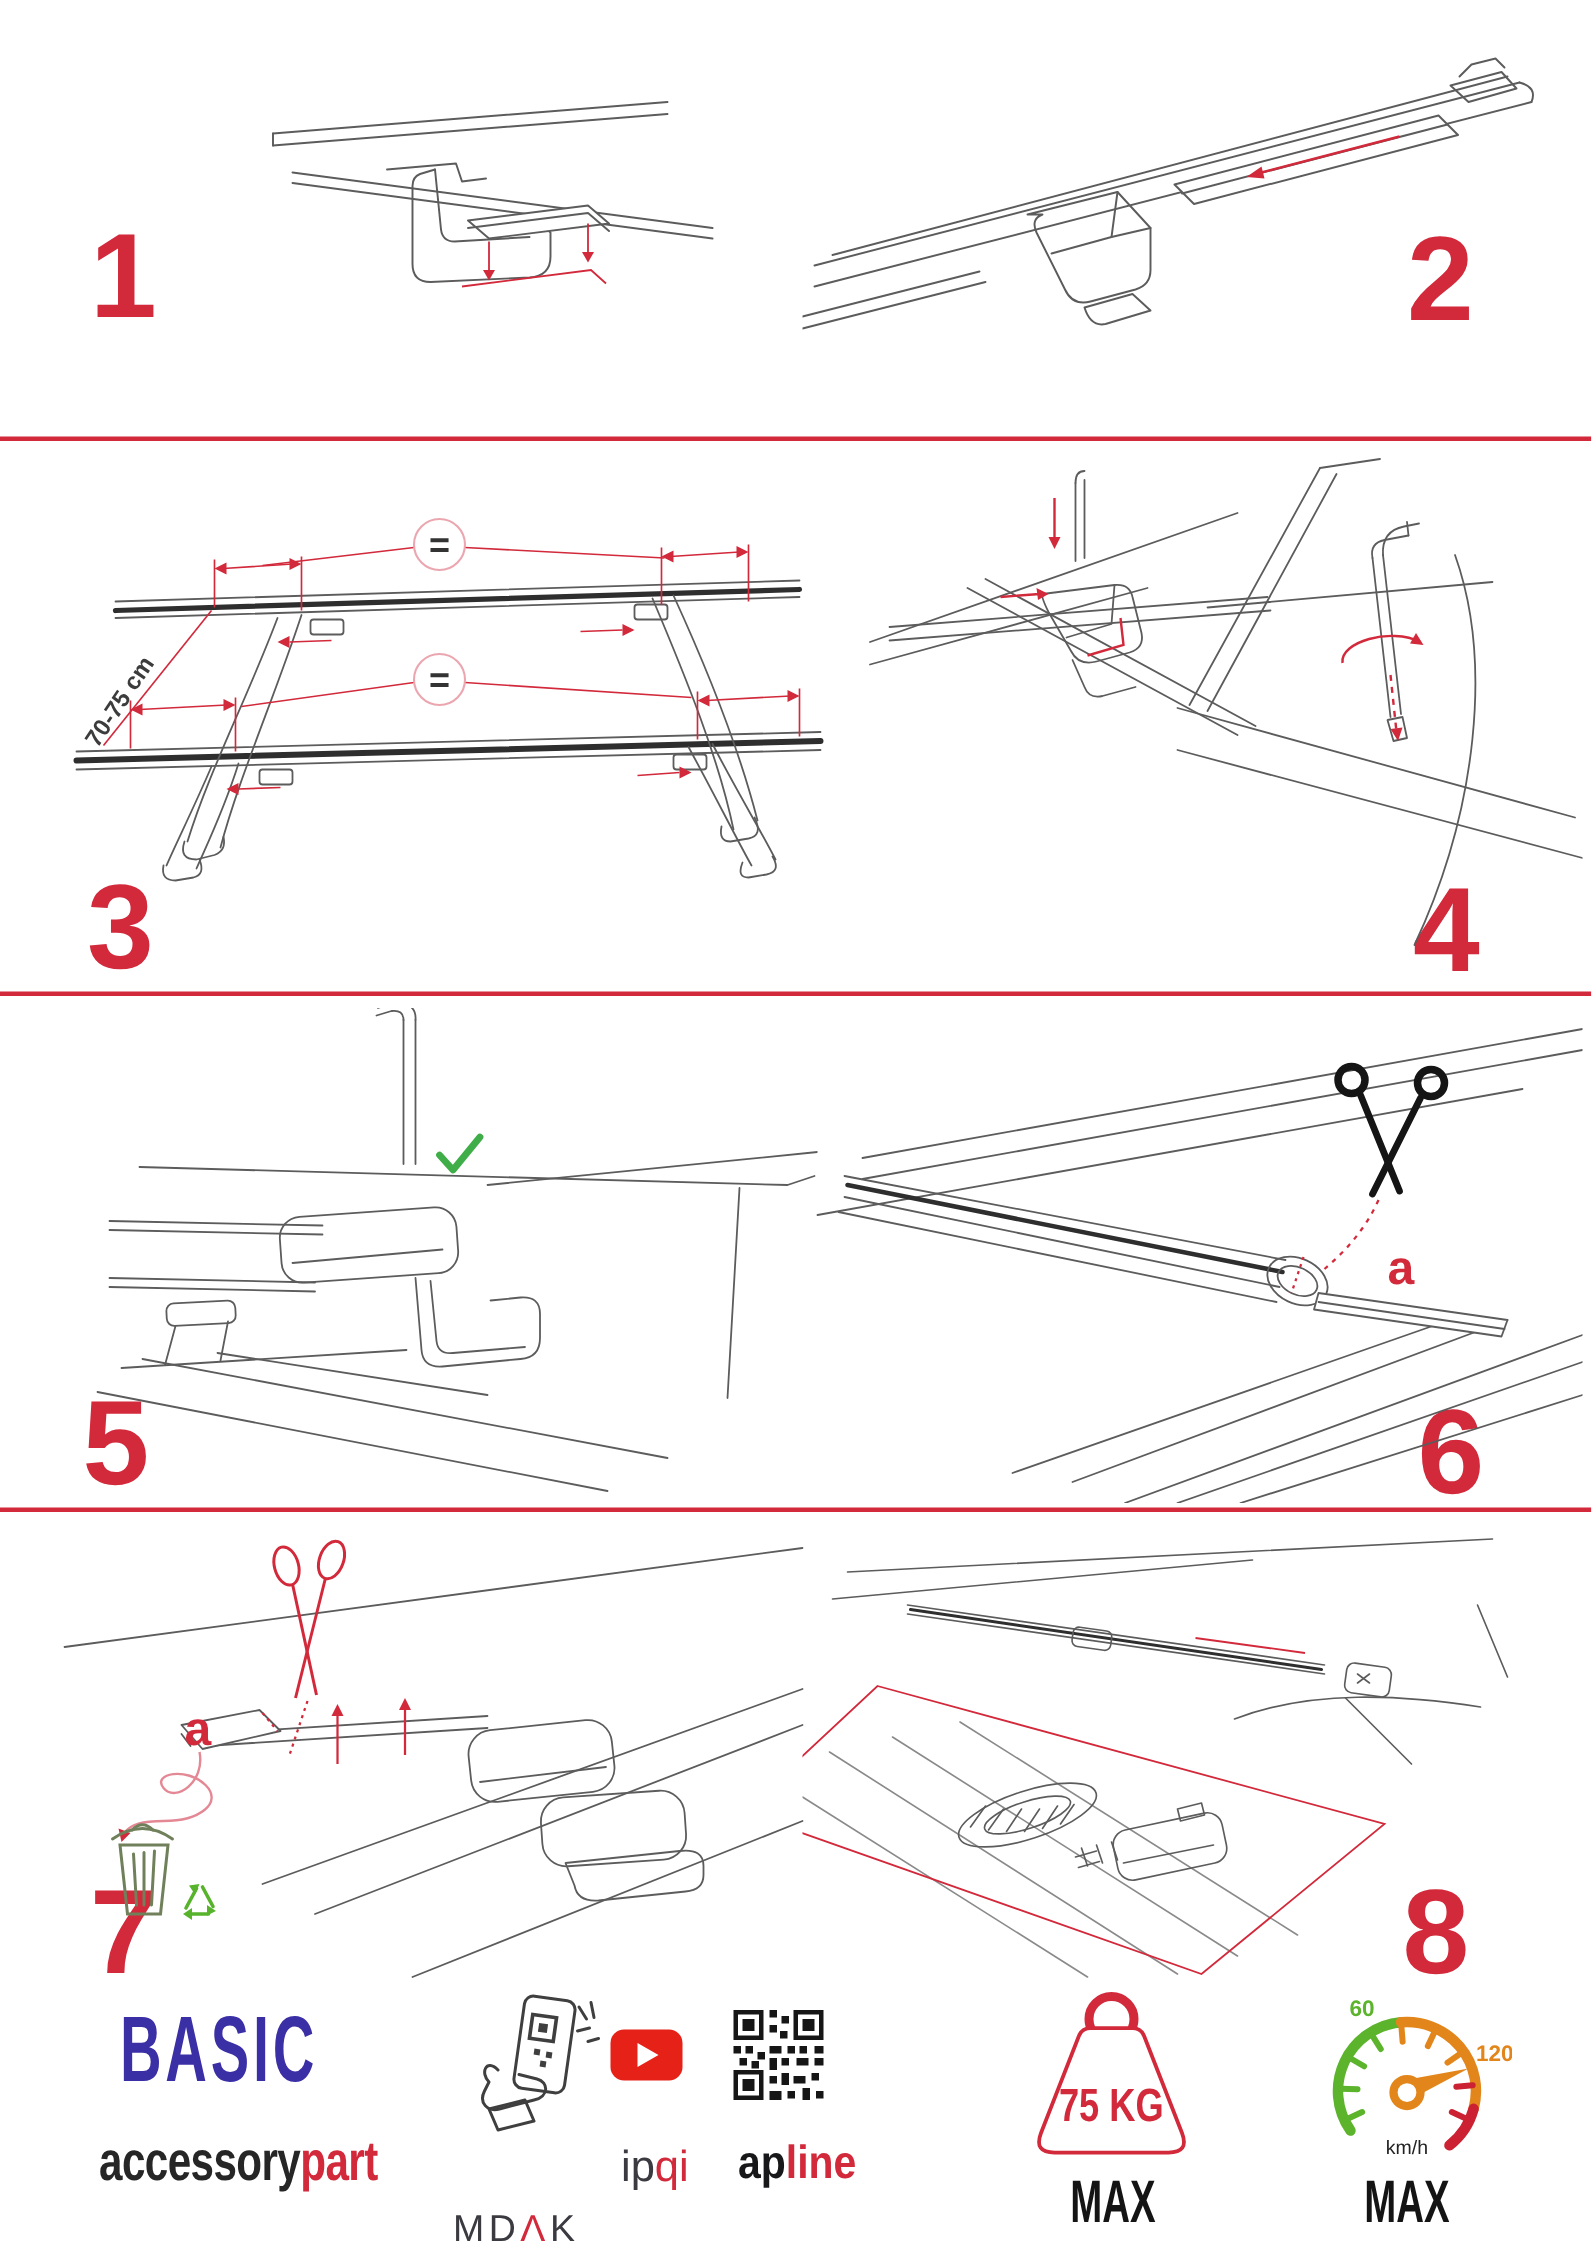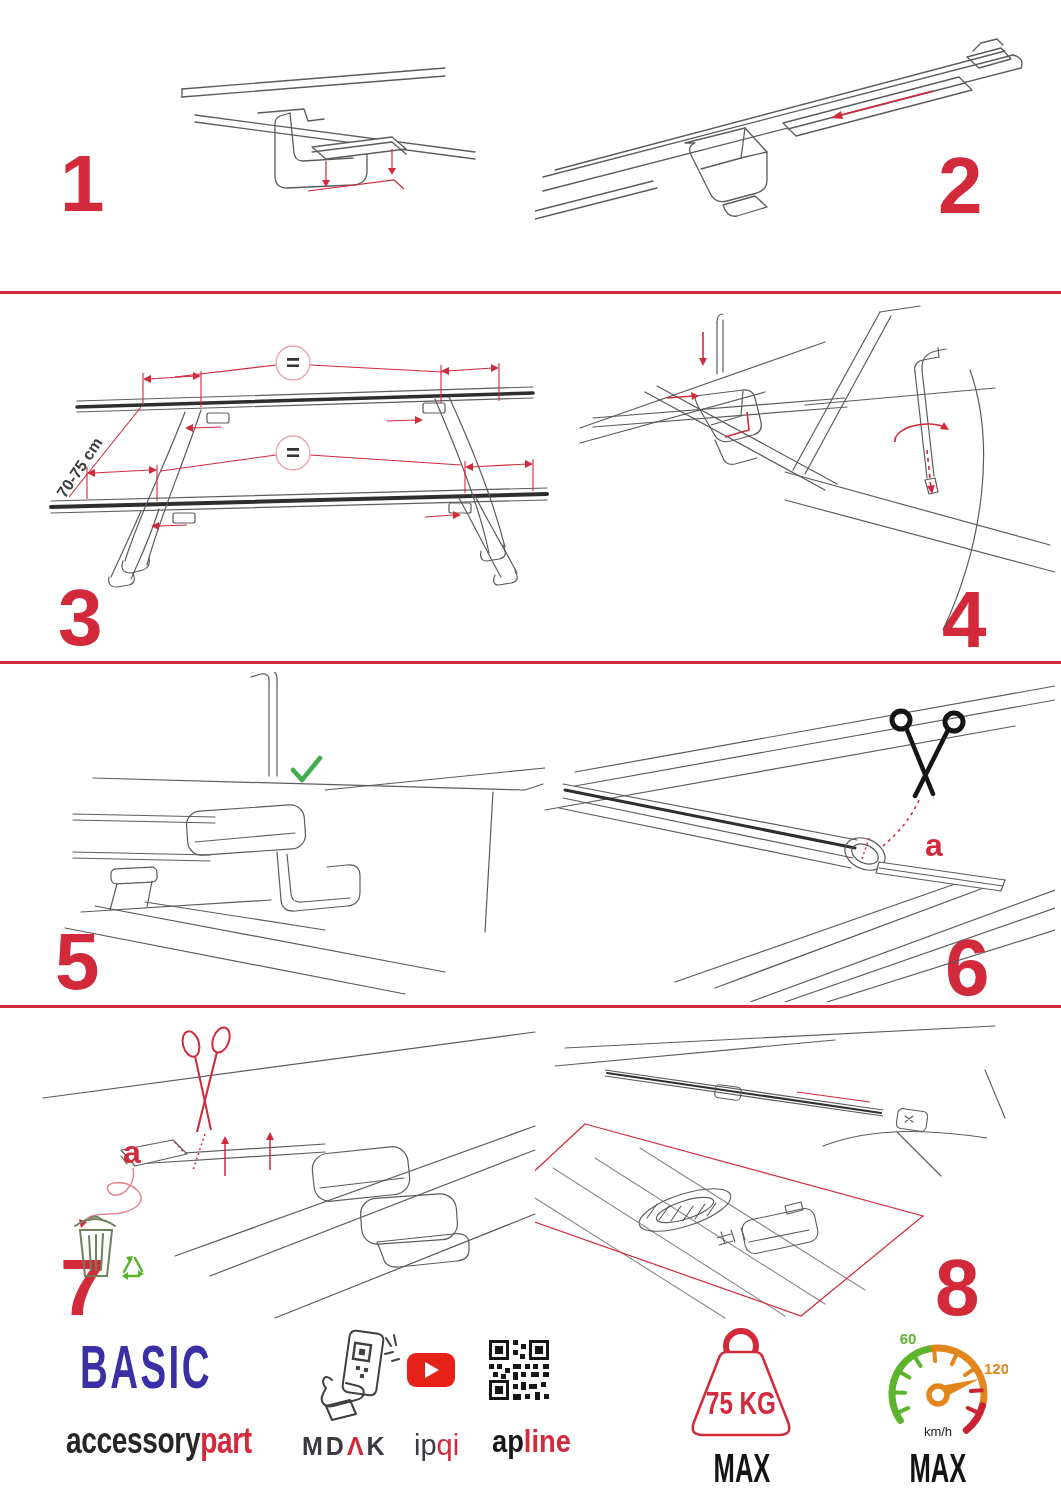--- a/index.html
+++ b/index.html
@@ -7,21 +7,21 @@
         font-family:"Liberation Sans",sans-serif;}
   .divider{position:absolute;left:0;width:1061px;height:3px;background:#d2293b;}
   .step-num{position:absolute;color:#d2293b;font-size:80px;font-weight:bold;line-height:1;}
   .illu{position:absolute;}
   svg text{font-family:"Liberation Sans",sans-serif;}
   .brand-basic{position:absolute;left:80px;top:1336px;color:#3a2fa5;font-size:62px;font-weight:bold;
         letter-spacing:4px;transform:scaleX(.62);transform-origin:left top;line-height:1;}
   .brand-sub{position:absolute;left:66px;top:1422px;font-size:37px;font-weight:bold;letter-spacing:-.5px;
         color:#262626;transform:scaleX(.76);transform-origin:left top;line-height:1;white-space:nowrap;}
   .brand-sub .red{color:#d2293b;}
-  .mdak{position:absolute;left:302px;top:1434px;font-size:25px;font-weight:bold;letter-spacing:3px;
+  .mdak{position:absolute;left:302px;top:1474px;font-size:25px;font-weight:normal;letter-spacing:3px;
         color:#3a3a40;line-height:1;}
   .mdak .red{color:#d2293b;}
   .ipqi{position:absolute;left:414px;top:1431px;font-size:29px;color:#3a3a40;line-height:1;}
   .ipqi .red{color:#d2293b;}
   .apline{position:absolute;left:492px;top:1426px;font-size:31px;font-weight:bold;color:#18181a;
         transform:scaleX(.88);transform-origin:left top;line-height:1;}
   .apline .red{color:#d2293b;}
   .max-label{position:absolute;font-size:40px;font-weight:bold;color:#141414;text-align:center;
         transform:scaleX(.64);transform-origin:center top;line-height:1;}
 </style>

